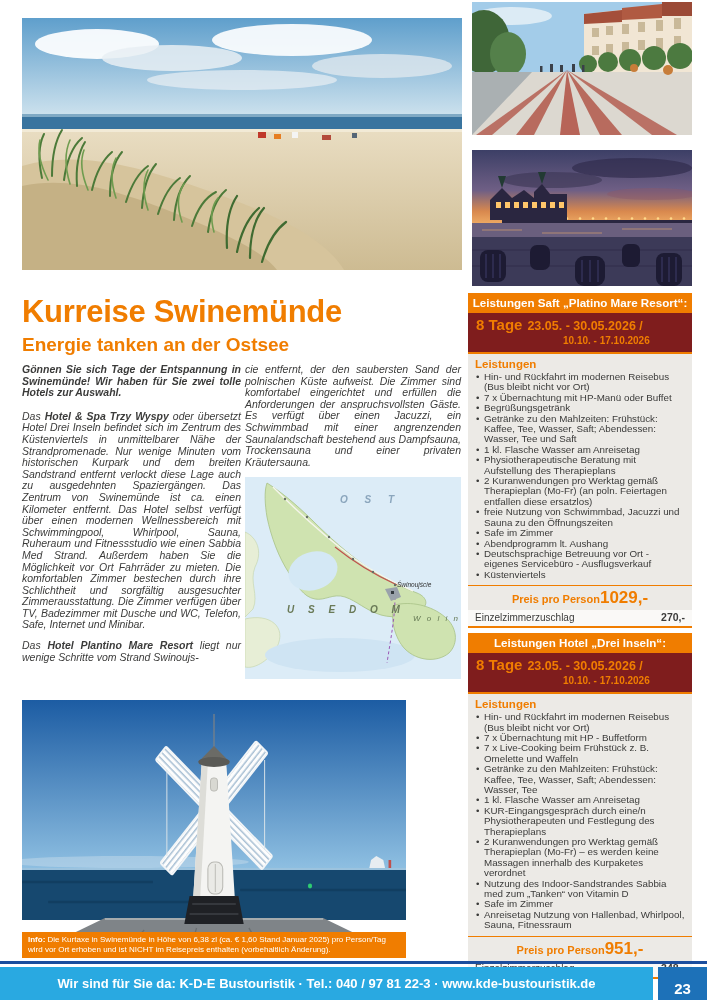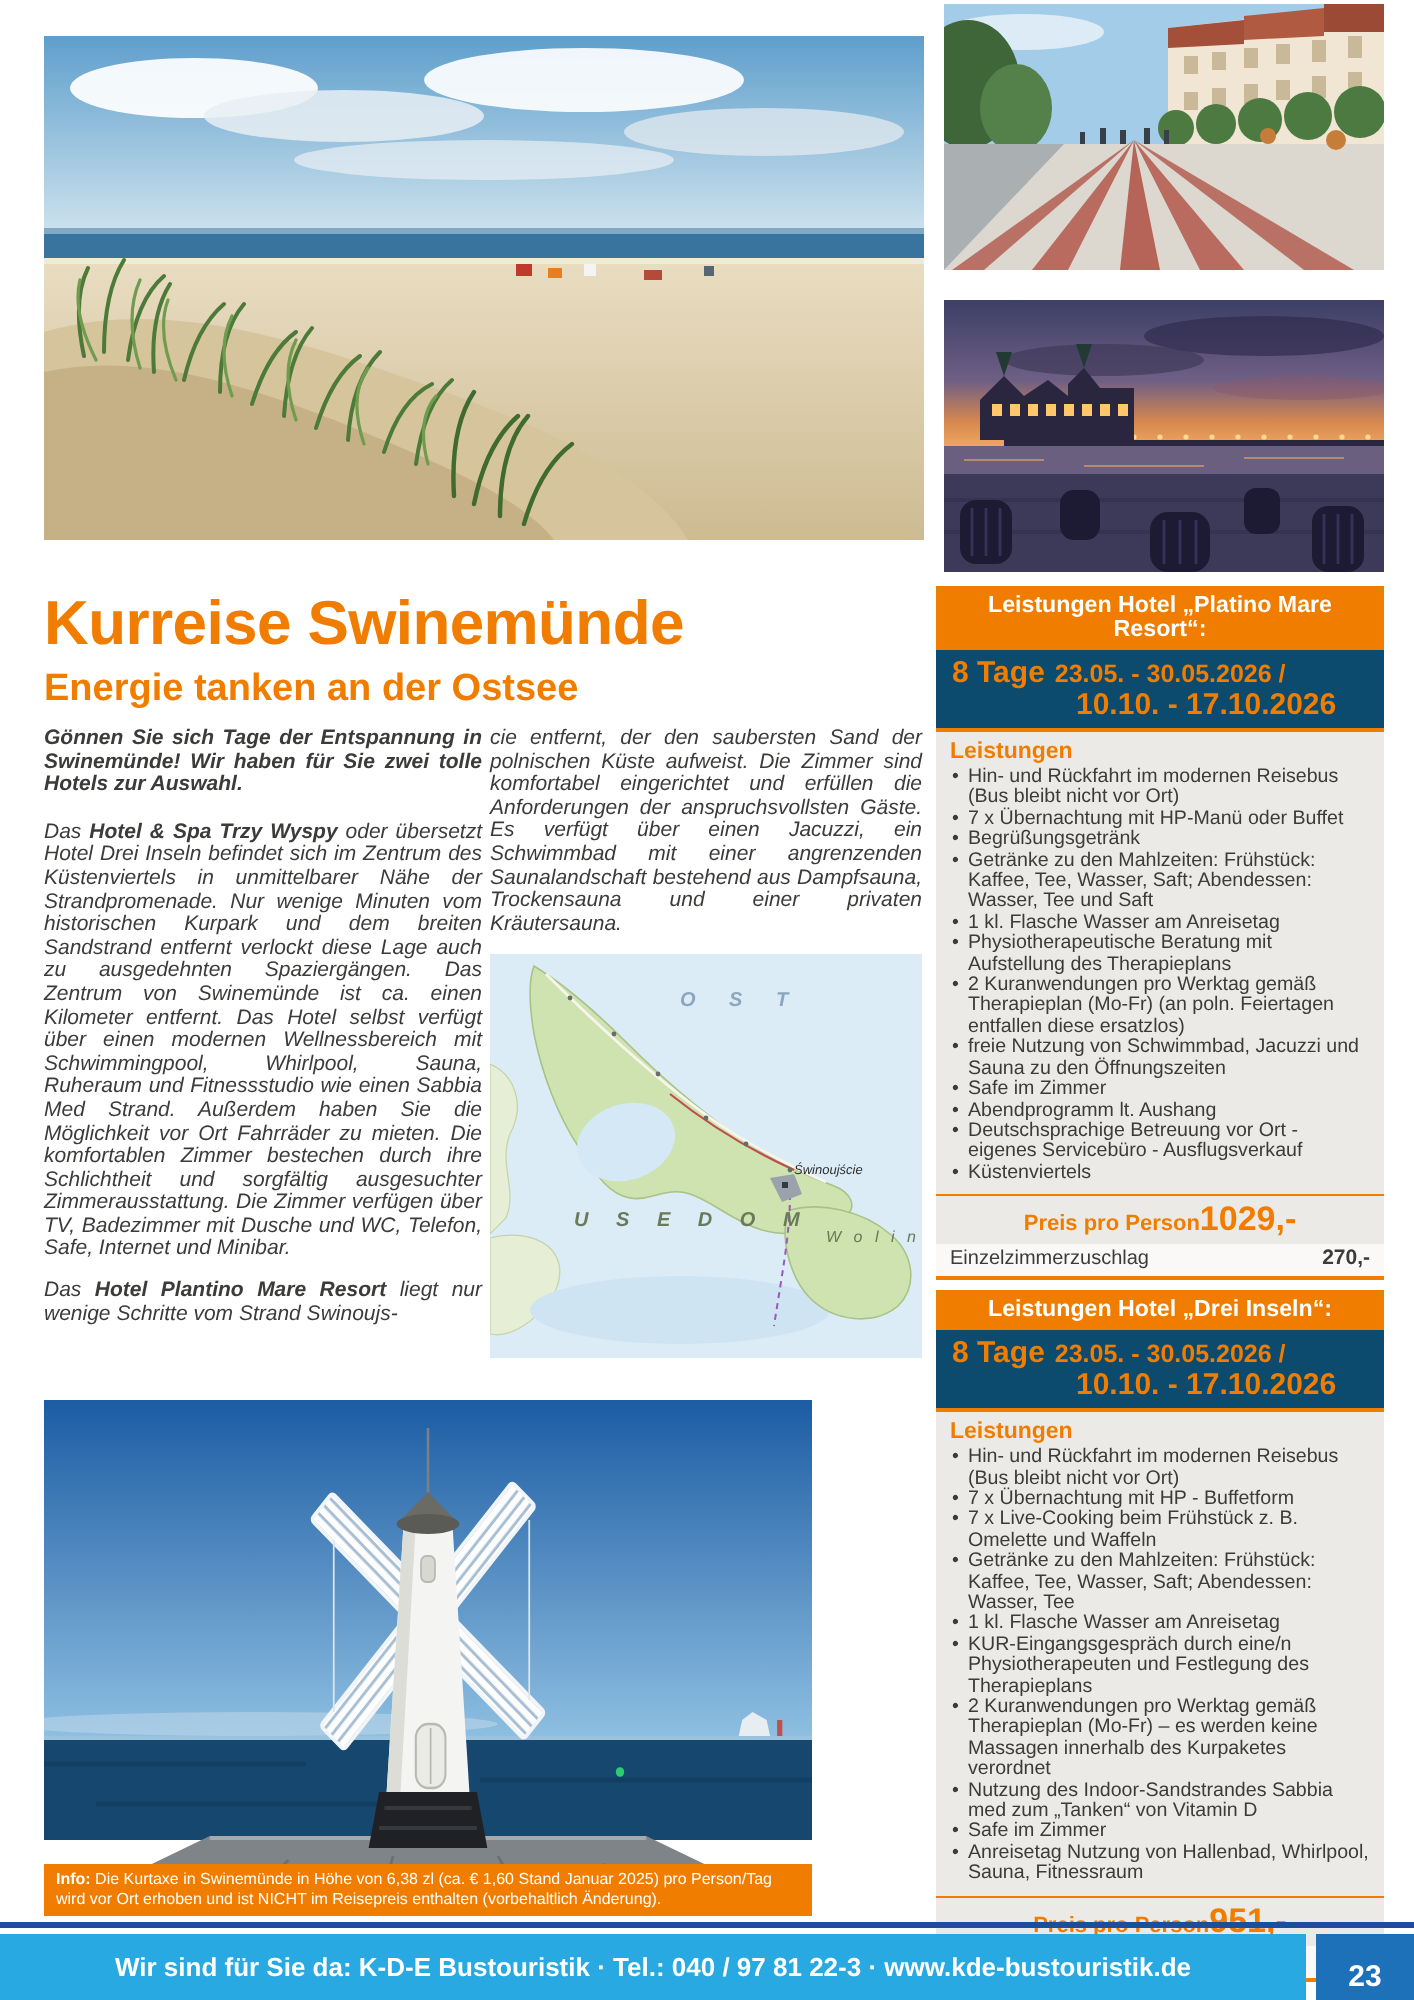--- a/index.html
+++ b/index.html
@@ -38,26 +38,26 @@
   .map-wrap{width:216px;height:202px;margin-top:8px;}
   .map-wrap svg{display:block;width:100%;height:100%;}
   
   .sidebar{position:absolute;left:468px;top:293px;width:224px;}
   .offer-box{margin-bottom:5px;}
   .offer-header{
     background:#f07d00;color:#fff;font-weight:bold;font-size:11.6px;
     text-align:center;padding:4px 3px;line-height:12px;
   }
   .offer-dates{
-    background:#0c4a6e;border-bottom:2px solid #f07d00;padding:3px 8px 4px;
+    background:#7f1d1d;border-bottom:2px solid #f07d00;padding:3px 8px 4px;
     color:#f07d00;font-weight:bold;
   }
   .offer-dates .duration{font-size:15px;line-height:17px;margin-right:5px;}
   .offer-dates .d1{font-size:12.5px;}
-  .offer-dates .d2{font-size:15px;line-height:14px;display:block;margin-left:62px;}
+  .offer-dates .d2{font-size:10px;line-height:14px;display:block;margin-left:87px;}
   .offer-body{background:#eceae6;padding:4px 7px 5px;}
   .leistungen-label{color:#f07d00;font-weight:bold;font-size:11.5px;line-height:13px;margin-bottom:1px;}
   ul.bullets{list-style:none;margin:0;padding:0;font-size:9.8px;line-height:10.4px;}
   ul.bullets li{position:relative;padding-left:9px;margin:0;}
   ul.bullets li::before{content:"•";position:absolute;left:1px;top:0;}
   .price-section{background:#eceae6;border-top:1px solid #f07d00;border-bottom:2px solid #f07d00;}
   .price-row{display:flex;justify-content:center;align-items:baseline;padding:2px 7px 2px;}
   .price-row .price-label{color:#f07d00;font-weight:bold;font-size:11px;}
   .price-row .price-value{color:#f07d00;font-weight:bold;font-size:17px;}
   .single-row{display:flex;justify-content:space-between;align-items:baseline;background:#faf9f7;padding:1px 7px 3px;}
@@ -271,21 +271,21 @@
       <text x="42" y="136" font-size="10" letter-spacing="5.5" fill="#6a7a58" font-weight="bold">U S E D O M</text>
       <text x="168" y="144" font-size="8" letter-spacing="2" fill="#667a55">W o l i n</text>
       <text x="152" y="110" font-size="6.5" fill="#2f2f2f">Świnoujście</text>
     </svg>
   </div>
 </div>
 
 <div class="sidebar">
 
   <div class="offer-box">
-    <div class="offer-header">Leistungen Hotel „Platino Mare Resort“:</div>
+    <div class="offer-header">Leistungen Saft „Platino Mare Resort“:</div>
     <div class="offer-dates">
       <span class="duration">8 Tage</span><span class="d1">23.05. - 30.05.2026 /</span>
       <span class="d2">10.10. - 17.10.2026</span>
     </div>
     <div class="offer-body">
       <div class="leistungen-label">Leistungen</div>
       <ul class="bullets">
 
       <li>Hin- und Rückfahrt im modernen Reisebus (Bus bleibt nicht vor Ort)</li>
           <li>7 x Übernachtung mit HP-Manü oder Buffet</li>

